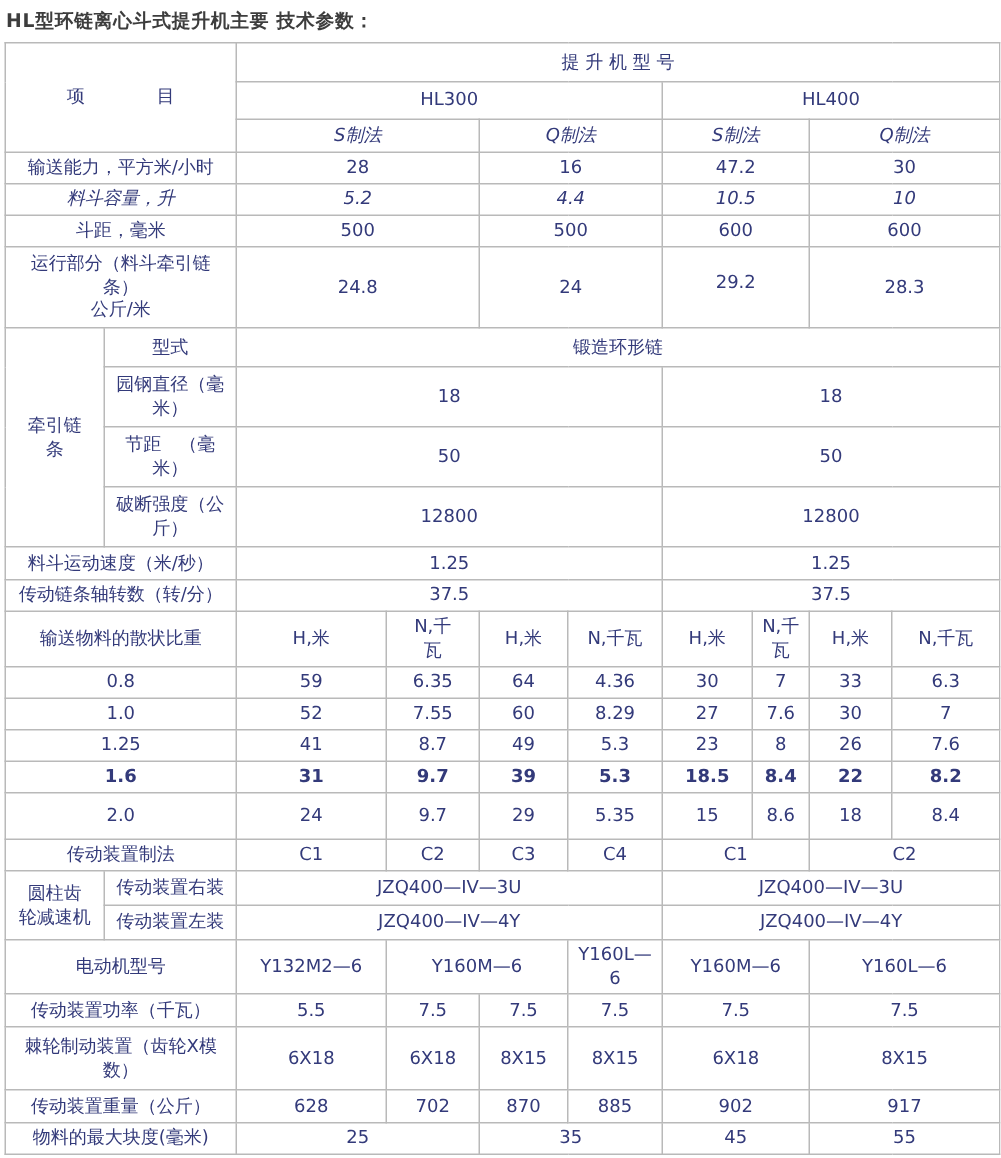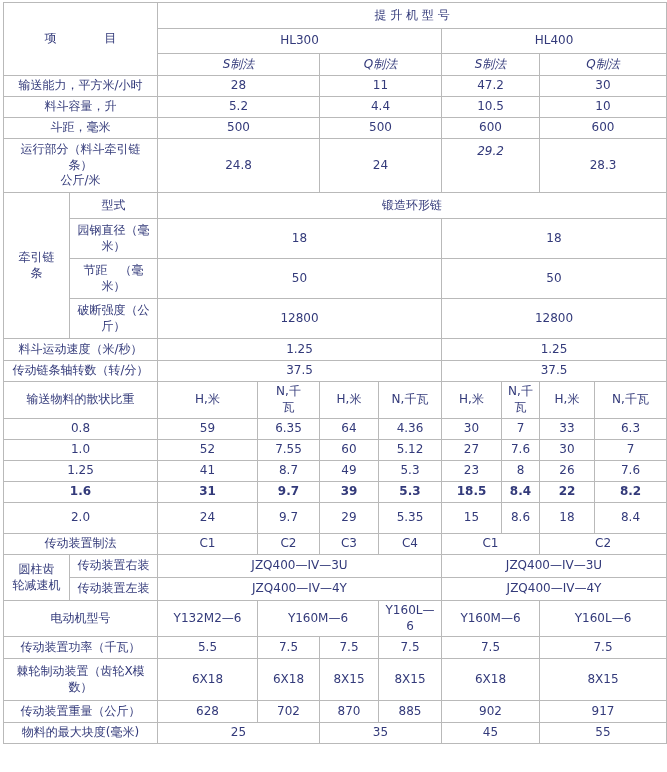--- a/index.html
+++ b/index.html
@@ -20,26 +20,27 @@
     border:1px solid var(--border-outer);
   }
   table.spec td{
     border:1px solid var(--border);
     color:var(--cell-text);
     font-size:12px;line-height:1.33;
     text-align:center;vertical-align:middle;
     padding:1px 2px;overflow:hidden;
     white-space:pre-line;word-break:break-all;
   }
-  table.spec td.va-top{vertical-align:top;padding-top:5px;font-style:italic;}
+  table.spec td.va-top{vertical-align:top;padding-top:16px;}
 </style>
 </head>
 <body>
 
 <div class="page">
+  <div class="title">HL型环链离心斗式提升机主要 技术参数：</div>
   <table class="spec">
     <colgroup>
         <col style="width: 66px;">
         <col style="width: 88px;">
         <col style="width: 100px;">
         <col style="width: 62px;">
         <col style="width: 59px;">
         <col style="width: 63px;">
         <col style="width: 60px;">
         <col style="width: 38px;">
@@ -57,25 +58,25 @@
         </tr>
         <tr style="height: 22px; font-style: italic;">
           <td colspan="2">S制法</td>
           <td colspan="2">Q制法</td>
           <td colspan="2">S制法</td>
           <td colspan="2">Q制法</td>
         </tr>
         <tr style="height: 21px;">
           <td colspan="2">输送能力，平方米/小时</td>
           <td colspan="2">28</td>
-          <td colspan="2">11</td>
+          <td colspan="2">16</td>
           <td colspan="2">47.2</td>
           <td colspan="2">30</td>
         </tr>
-        <tr style="height: 21px;">
+        <tr style="height: 21px; font-style: italic;">
           <td colspan="2">料斗容量，升</td>
           <td colspan="2">5.2</td>
           <td colspan="2">4.4</td>
           <td colspan="2">10.5</td>
           <td colspan="2">10</td>
         </tr>
         <tr style="height: 21px;">
           <td colspan="2">斗距，毫米</td>
           <td colspan="2">500</td>
           <td colspan="2">500</td>
@@ -147,21 +148,21 @@
           <td>30</td>
           <td>7</td>
           <td>33</td>
           <td>6.3</td>
         </tr>
         <tr style="height: 21px;">
           <td colspan="2">1.0</td>
           <td>52</td>
           <td>7.55</td>
           <td>60</td>
-          <td>5.12</td>
+          <td>8.29</td>
           <td>27</td>
           <td>7.6</td>
           <td>30</td>
           <td>7</td>
         </tr>
         <tr style="height: 21px;">
           <td colspan="2">1.25</td>
           <td>41</td>
           <td>8.7</td>
           <td>49</td>

